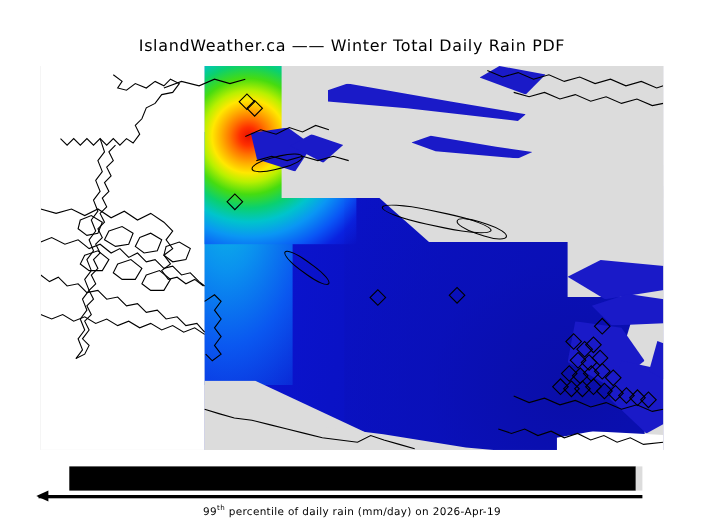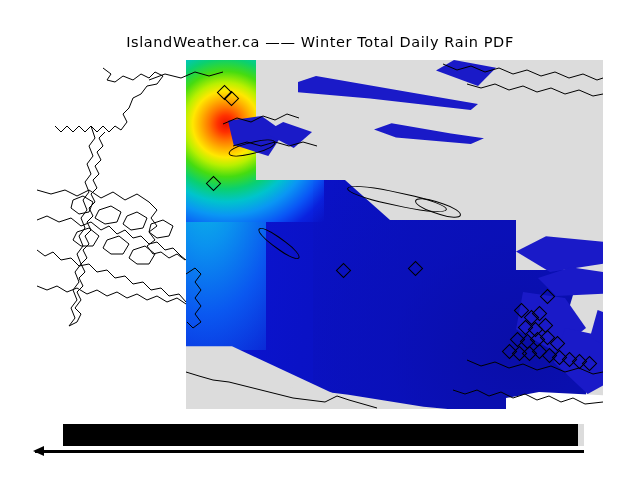--- a/index.html
+++ b/index.html
@@ -266,14 +266,15 @@
     </svg>
   </div>
 
   <div class="cbar-wrap">
     <div class="cbar"></div>
     <div class="cbar-end"></div>
   </div>
   <div class="cbar-axis"></div>
   <div class="cbar-arrow"></div>
 
+  <div class="caption"><span>99</span><sup>th</sup><span> percentile of daily rain (mm/day) on 2026-Apr-19</span></div>
 
 </div>
 
 </body></html>

